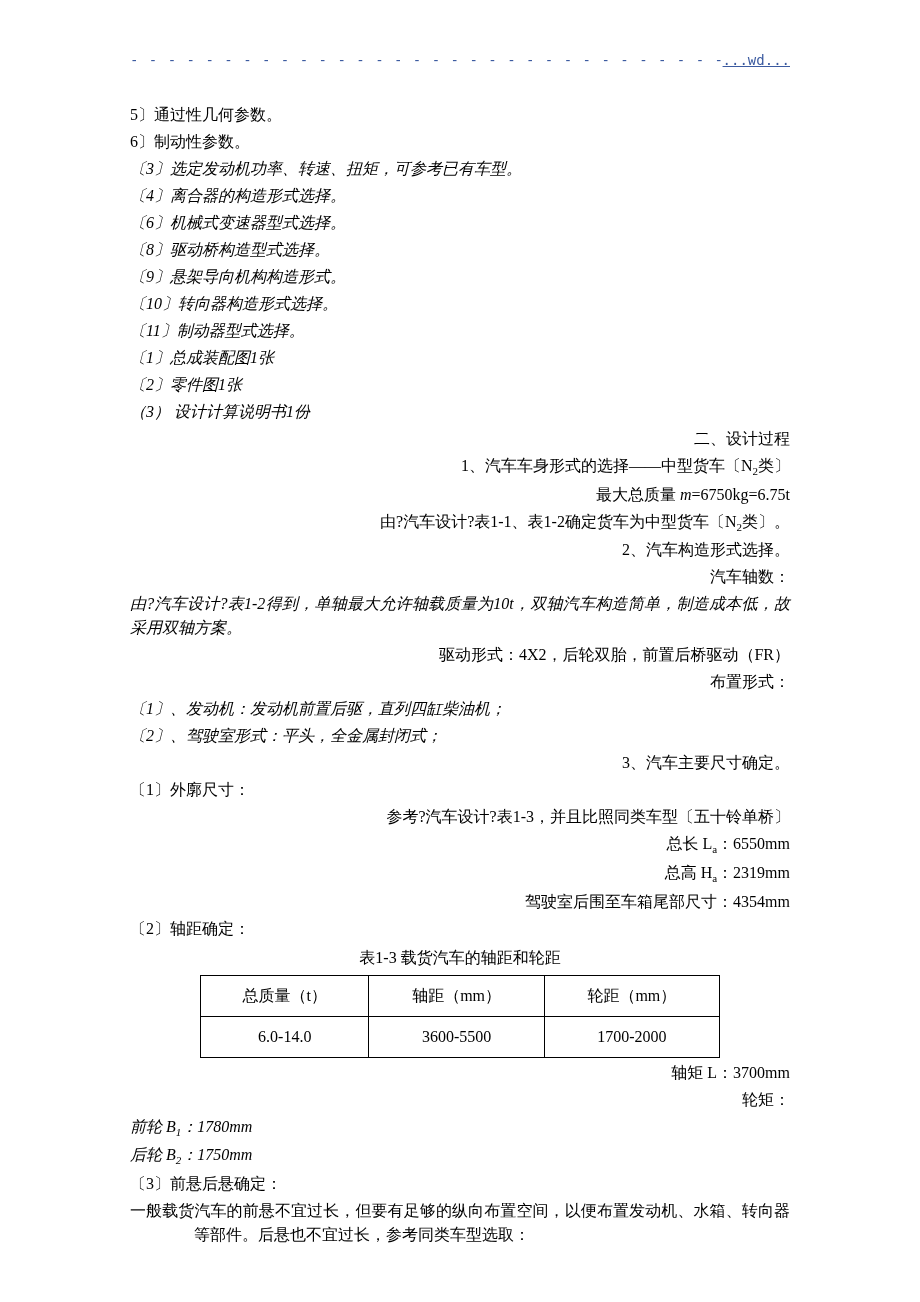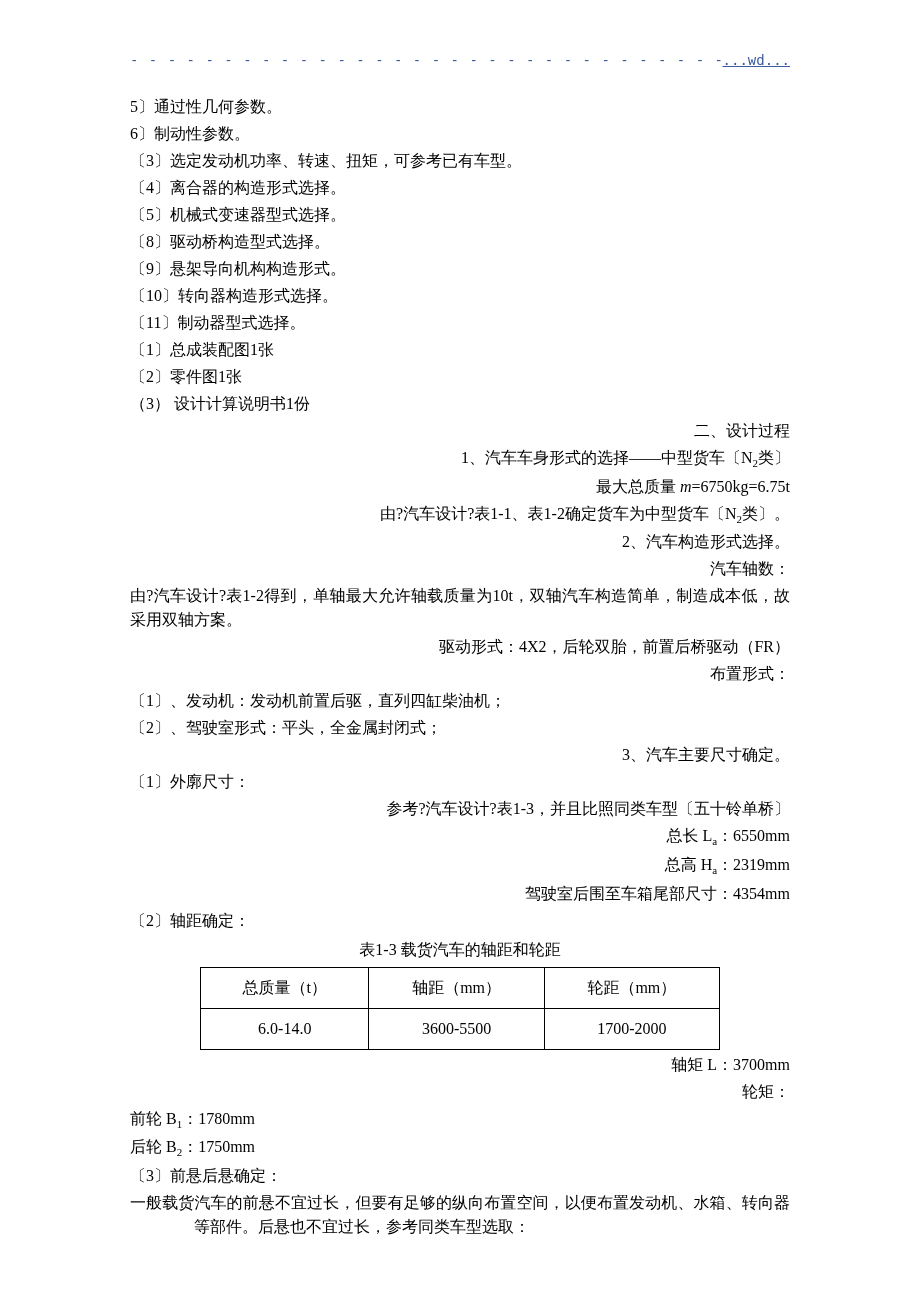--- a/index.html
+++ b/index.html
@@ -9,42 +9,42 @@
     font-size: 16px;
     line-height: 1.5;
     color: #000;
     background: #fff;
     width: 920px;
   }
   .page {
     padding: 50px 130px 80px 130px;
   }
   .header-area {
-    margin-bottom: 24px;
+    margin-bottom: 32px;
   }
   .header-dash {
     color: #3c5ba0;
     font-family: monospace;
     font-size: 14px;
     letter-spacing: 1px;
     white-space: nowrap;
     overflow: hidden;
   }
   .header-text {
     color: #3c5ba0;
     font-family: monospace;
     font-size: 14px;
     text-decoration: underline;
     float: right;
   }
   .content {
     clear: both;
   }
   .indent6 { margin-left: 96px; }
-  .indent5 { margin-left: 80px; }
+  .indent5 { margin-left: 80px; font-style: italic; }
   .indent4 { margin-left: 64px; text-align: right; }
   .indent3 { margin-left: 48px; }
   .indent2 { margin-left: 32px; }
   .indent0 { margin-left: 0; text-align: right; }
   .line { margin: 3px 0; }
   .italic { font-style: italic; font-family: "Times New Roman", serif;}
   sub { font-size: 11px; vertical-align: sub; }
   .table-caption {
     text-align: center;
     margin: 5px 0;
@@ -72,21 +72,21 @@
     <span class="header-text">...wd...</span>
     <div class="header-dash">- - - - - - - - - - - - - - - - - - - - - - - - - - - - - - - - - - - - - - - - - - - - - - - -</div>
   </div>
 
   <div class="content">
 
     <div class="line indent6">5〕通过性几何参数。</div>
     <div class="line indent6">6〕制动性参数。</div>
     <div class="line indent5">〔3〕选定发动机功率、转速、扭矩，可参考已有车型。</div>
     <div class="line indent5">〔4〕离合器的构造形式选择。</div>
-    <div class="line indent5">〔5〕机械式变速器型式选择。</div>
+    <div class="line indent5">〔6〕机械式变速器型式选择。</div>
     <div class="line indent5">〔8〕驱动桥构造型式选择。</div>
     <div class="line indent5">〔9〕悬架导向机构构造形式。</div>
     <div class="line indent5">〔10〕转向器构造形式选择。</div>
     <div class="line indent5">〔11〕制动器型式选择。</div>
 
     <div class="line indent5">〔1〕总成装配图1张</div>
     <div class="line indent5">〔2〕零件图1张</div>
     <div class="line indent5">（3）  设计计算说明书1份</div>
 
     <div class="line indent0">二、设计过程</div>

